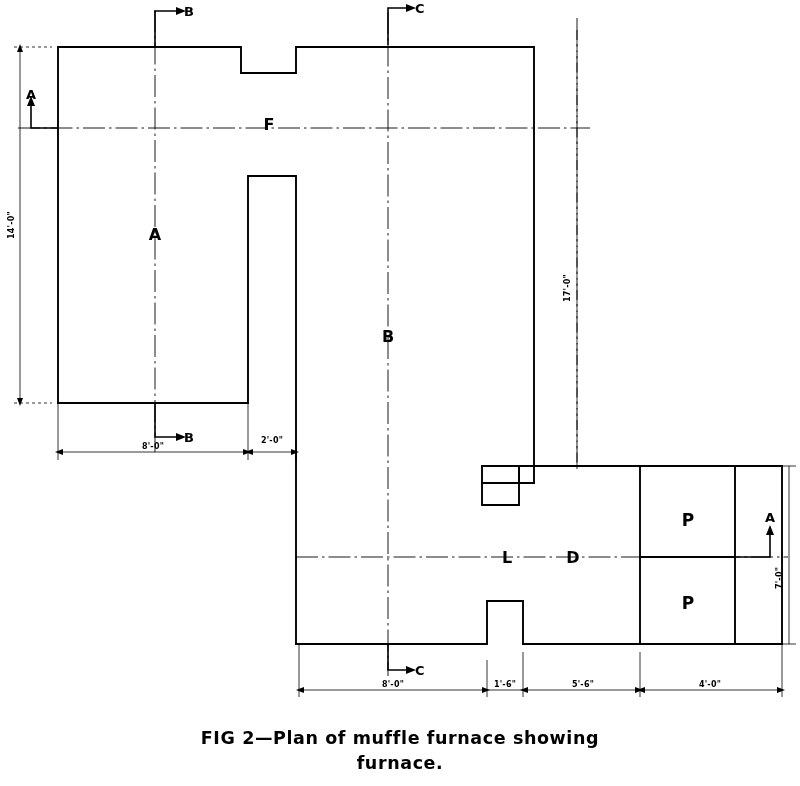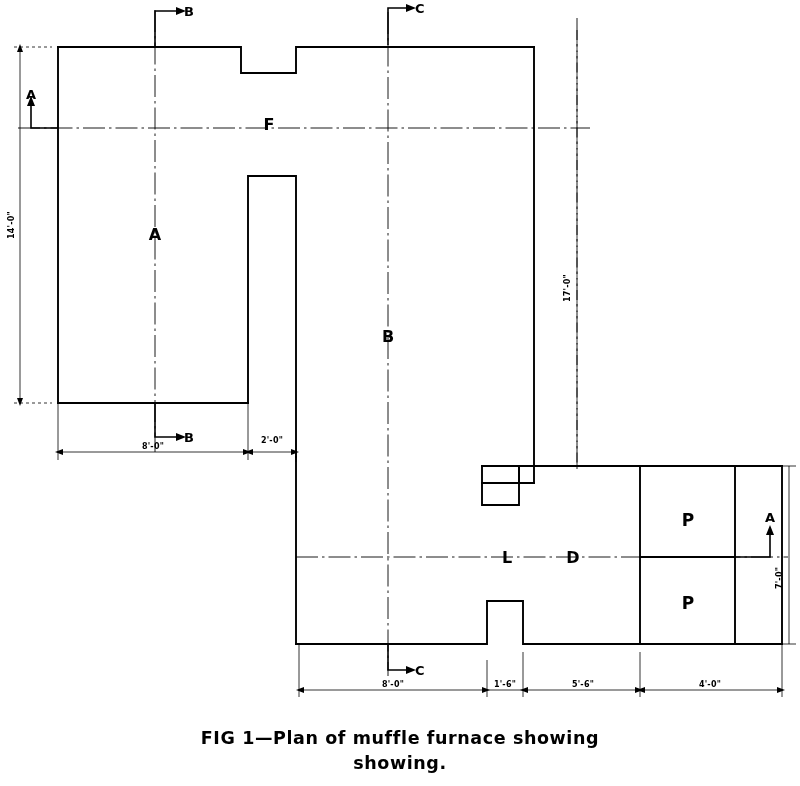--- a/index.html
+++ b/index.html
@@ -205,17 +205,17 @@
     <text class="dim" x="272" y="443" text-anchor="middle">2'-0"</text>
 
     <text class="dim" x="393" y="687" text-anchor="middle">8'-0"</text>
     <text class="dim" x="505" y="687" text-anchor="middle">1'-6"</text>
     <text class="dim" x="583" y="687" text-anchor="middle">5'-6"</text>
     <text class="dim" x="710" y="687" text-anchor="middle">4'-0"</text>
 
   </svg>
 
   <div class="caption">
-    <span class="cap-line">FIG 1—Plan of muffle furnace showing</span>
-    <span class="cap-line">showing.</span>
+    <span class="cap-line">FIG 2—Plan of muffle furnace showing</span>
+    <span class="cap-line">furnace.</span>
   </div>
 
 </div>
 
 </body></html>

